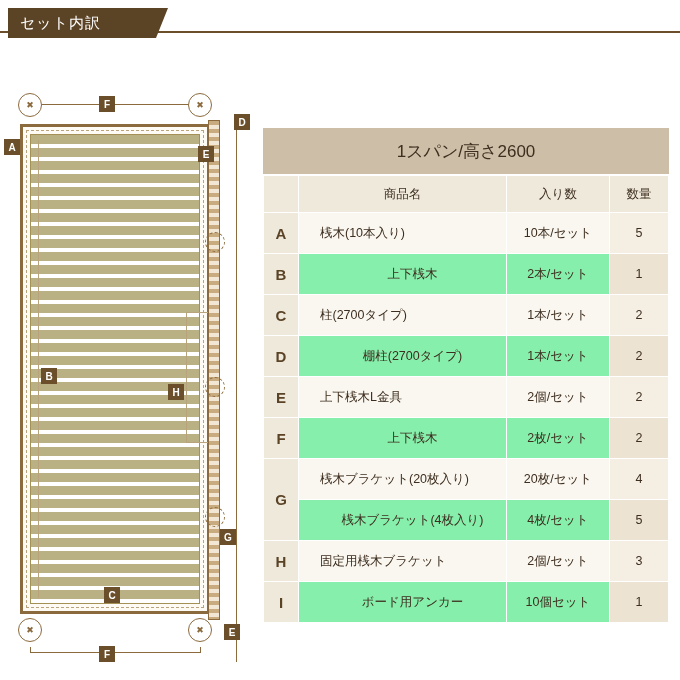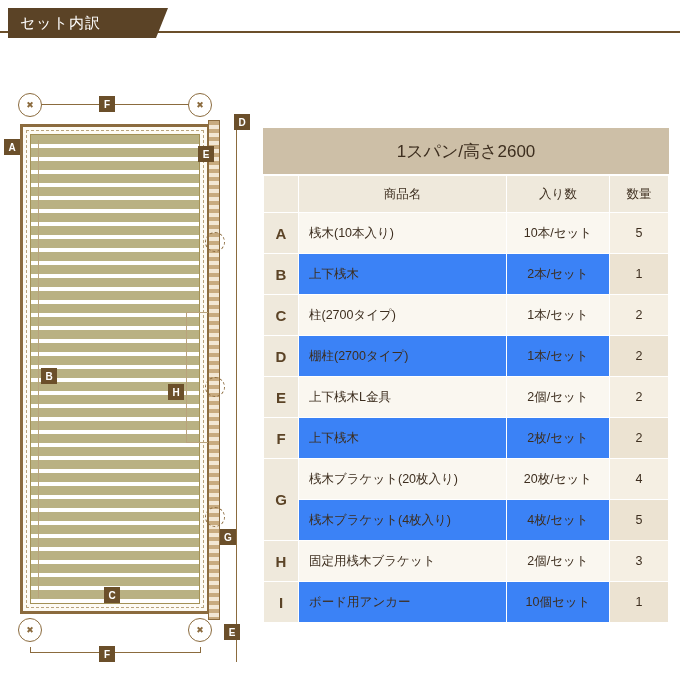--- a/index.html
+++ b/index.html
@@ -204,35 +204,35 @@
   }
   .c-letter {
     width: 32px;
     text-align: center;
     background: #efe9dc;
     font-weight: bold;
     font-size: 15px;
     color: #5b4326;
   }
   .c-name {
-    padding-left: 10px;
+    padding-left: 21px;
     background: #faf7f0;
     text-align: left;
   }
   .c-qty {
     width: 100px;
     text-align: center;
     background: #faf7f0;
   }
   .c-num {
     width: 56px;
     text-align: center;
     background: #f5efe3;
   }
-  tr.alt .c-name, tr.alt .c-qty { background: #3b82f6; }
+  tr.alt .c-name, tr.alt .c-qty { background: #86efac; text-align: center; }
   tr.alt .c-num { background: #ece3d2; }
 </style>
 </head>
 <body>
 
 <div class="header-wrap">
   <div class="header-rule"></div>
   <div class="header-tab">セット内訳</div>
 </div>
 

